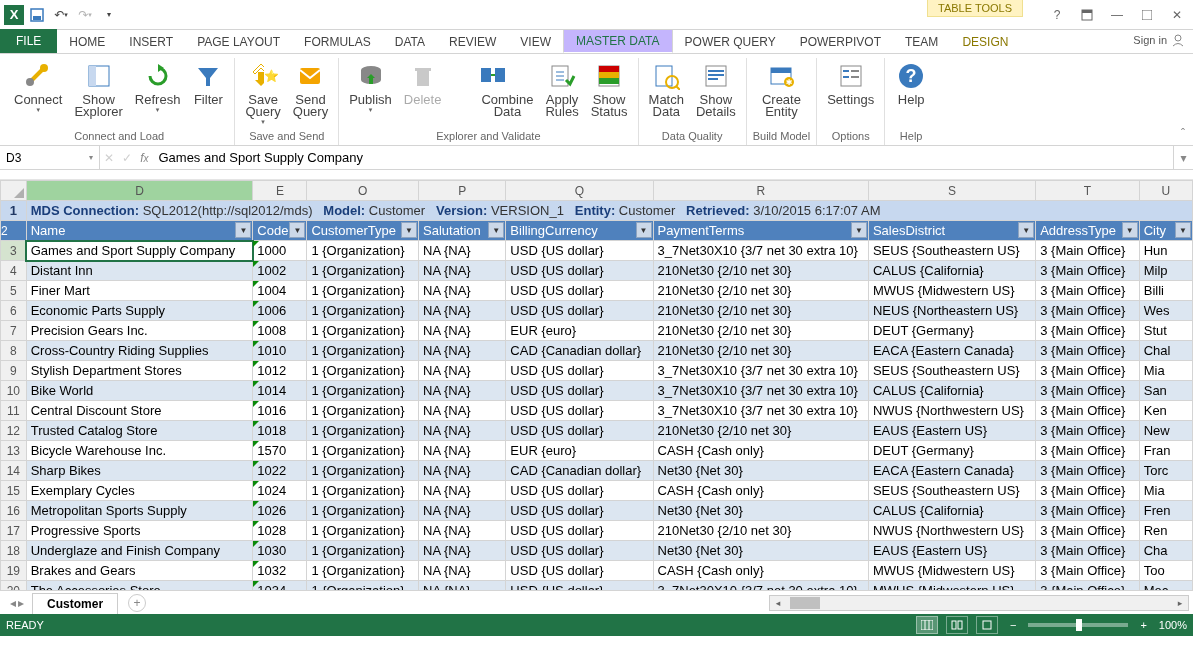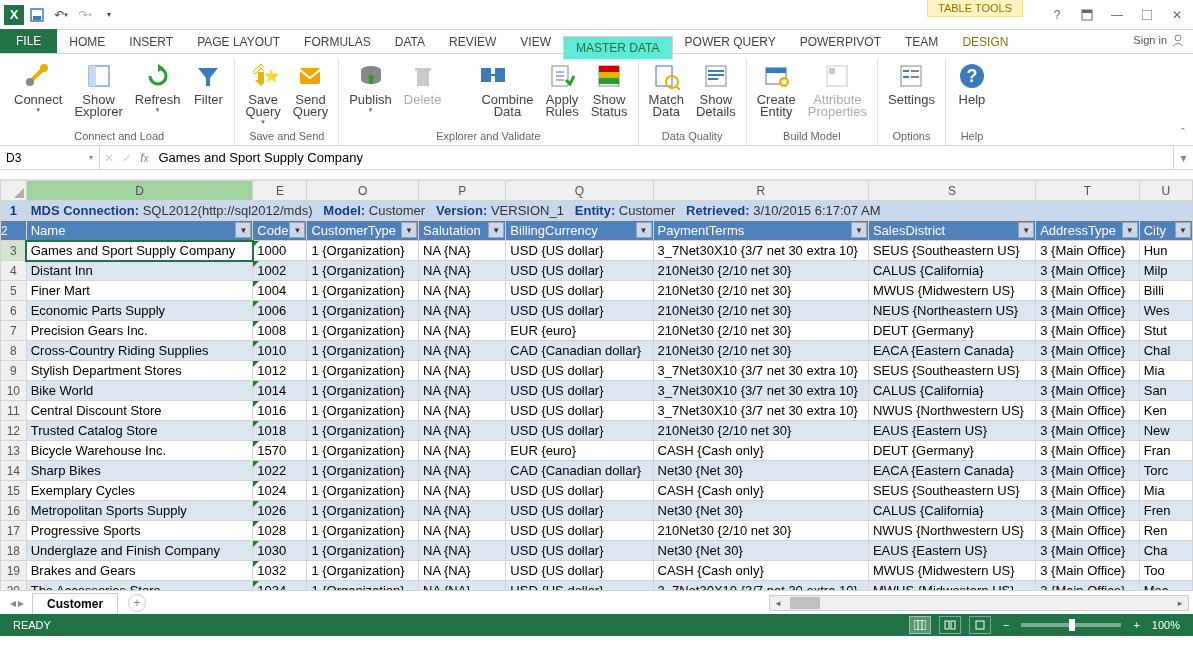--- a/index.html
+++ b/index.html
@@ -11,21 +11,21 @@
 .titlebar .xicon { width: 20px; height: 20px; background: #217346; color: #fff; display: flex; align-items: center; justify-content: center; font-weight: bold; font-size: 13px; }
 .titlebar .qat-btn { width: 22px; height: 22px; display: flex; align-items: center; justify-content: center; color: #444; cursor: pointer; }
 .titlebar .right { position: absolute; right: 2px; display: flex; align-items: center; gap: 2px; }
 .titlebar .win-btn { width: 28px; height: 22px; display: flex; align-items: center; justify-content: center; color: #666; cursor: pointer; }
 .tabletools { position: absolute; right: 170px; top: 0; padding: 2px 10px; background: #fff3c2; color: #8a7800; font-size: 11px; border: 1px solid #f0e090; border-top: none; }
 
 
 .ribbon-tabs { height: 24px; display: flex; align-items: flex-end; padding-left: 0; border-bottom: 1px solid #d4d4d4; position: relative;}
 .ribbon-tab { padding: 4px 12px; font-size: 12px; color: #444; cursor: pointer; text-transform: uppercase; }
 .ribbon-tab.file { background: #217346; color: #fff; padding: 5px 16px; }
-.ribbon-tab.active { color: #217346; border: 1px solid #d4d4d4; border-bottom: 1px solid #fff; background: #5eead4; position: relative; top: 7px; }
+.ribbon-tab.active { color: #217346; border: 1px solid #d4d4d4; border-bottom: 1px solid #fff; background: #c4b5fd; position: relative; top: 0; }
 .ribbon-tab.context { color: #8a7800; }
 .signin-row { position:absolute; right:8px; top:3px; font-size:11px; color:#555; display:flex; align-items:center; gap:4px;}
 
 
 .ribbon { height: 92px; background: #fff; border-bottom: 1px solid #d4d4d4; display: flex; padding: 4px 4px 0 4px; }
 .ribbon-group { border-right: 1px solid #e0e0e0; padding: 0 6px; display: flex; flex-direction: column; align-items: center; justify-content: space-between; }
 .ribbon-group .buttons { display: flex; gap: 4px; align-items: flex-start; }
 .ribbon-btn { display: flex; flex-direction: column; align-items: center; padding: 2px 4px; cursor: pointer; min-width: 40px; }
 .ribbon-btn.disabled { opacity: 0.45; cursor: default; }
 .ribbon-btn .ico { width: 32px; height: 32px; display: flex; align-items: center; justify-content: center; }
@@ -69,21 +69,21 @@
 .sheettabs .nav { display:flex; gap:2px; color:#888; padding:0 4px;}
 .sheettabs .nav span { cursor:pointer; }
 .sheettab { padding: 3px 14px; border: 1px solid #ccc; border-bottom: none; background: #fff; font-size: 12px; cursor: pointer; position: relative; top: 1px; font-weight: bold;}
 .addsheet { width: 18px; height: 18px; border: 1px solid #ccc; border-radius: 50%; display:flex; align-items:center; justify-content:center; color:#888; cursor:pointer; margin-left:6px;}
 .hscroll { margin-left: auto; width: 420px; height: 16px; background: #f0f0f0; border:1px solid #ccc; position:relative; margin-right:4px;}
 .hscroll .thumb { position:absolute; left:20px; top:1px; width:30px; height:12px; background:#c0c0c0;}
 .hscroll .arr { position:absolute; top:0; width:16px; height:14px; display:flex; align-items:center; justify-content:center; font-size:9px; color:#666;}
 .hscroll .arr.l{left:0;} .hscroll .arr.r{right:0;}
 
 
-.statusbar { height: 22px; background: #217346; color: #fff; display: flex; align-items: center; padding: 0 13px; font-size: 11px; }
+.statusbar { height: 22px; background: #217346; color: #fff; display: flex; align-items: center; padding: 0 6px; font-size: 11px; }
 .statusbar .right { margin-left: auto; display: flex; align-items: center; gap: 8px; }
 .viewbtn { width: 22px; height: 18px; border: 1px solid rgba(255,255,255,0.4); display:flex; align-items:center; justify-content:center; cursor:pointer;}
 .viewbtn.active { background: rgba(255,255,255,0.25);}
 .zoom-slider { width: 100px; height: 4px; background: rgba(255,255,255,0.4); position: relative; }
 .zoom-slider .thumb { position:absolute; left:48px; top:-4px; width:6px; height:12px; background:#fff;}
 .zoom-btn { cursor:pointer; padding:0 4px;}
 </style>
 </head>
 <body>
 
@@ -305,30 +305,20 @@
           <div class="ico">
             <svg width="28" height="28">
               <rect x="4" y="6" width="20" height="16" fill="#fff" stroke="#3a7abd"></rect>
               <rect x="4" y="6" width="20" height="5" fill="#3a7abd"></rect>
               <circle cx="22" cy="20" r="5" fill="#e8b000"></circle>
               <text x="22" y="23" font-size="8" text-anchor="middle" fill="#fff">✱</text>
             </svg>
           </div>
           <div class="lbl" style="white-space:pre;">Create
 Entity</div>
-        </div>
-      <div class="ribbon-btn disabled">
-          <div class="ico">
-            <svg width="28" height="28">
-              <rect x="4" y="4" width="20" height="20" fill="#fff" stroke="#888"></rect>
-              <rect x="6" y="6" width="6" height="6" fill="#888"></rect>
-            </svg>
-          </div>
-          <div class="lbl" style="white-space:pre;">Attribute
-Properties</div>
         </div>
     </div>
     <div class="group-label">Build Model</div>
   </div>
   <div class="ribbon-group">
     <div class="buttons">
       <div class="ribbon-btn">
           <div class="ico">
             <svg width="28" height="28">
               <rect x="4" y="4" width="20" height="20" fill="#fff" stroke="#888"></rect>

